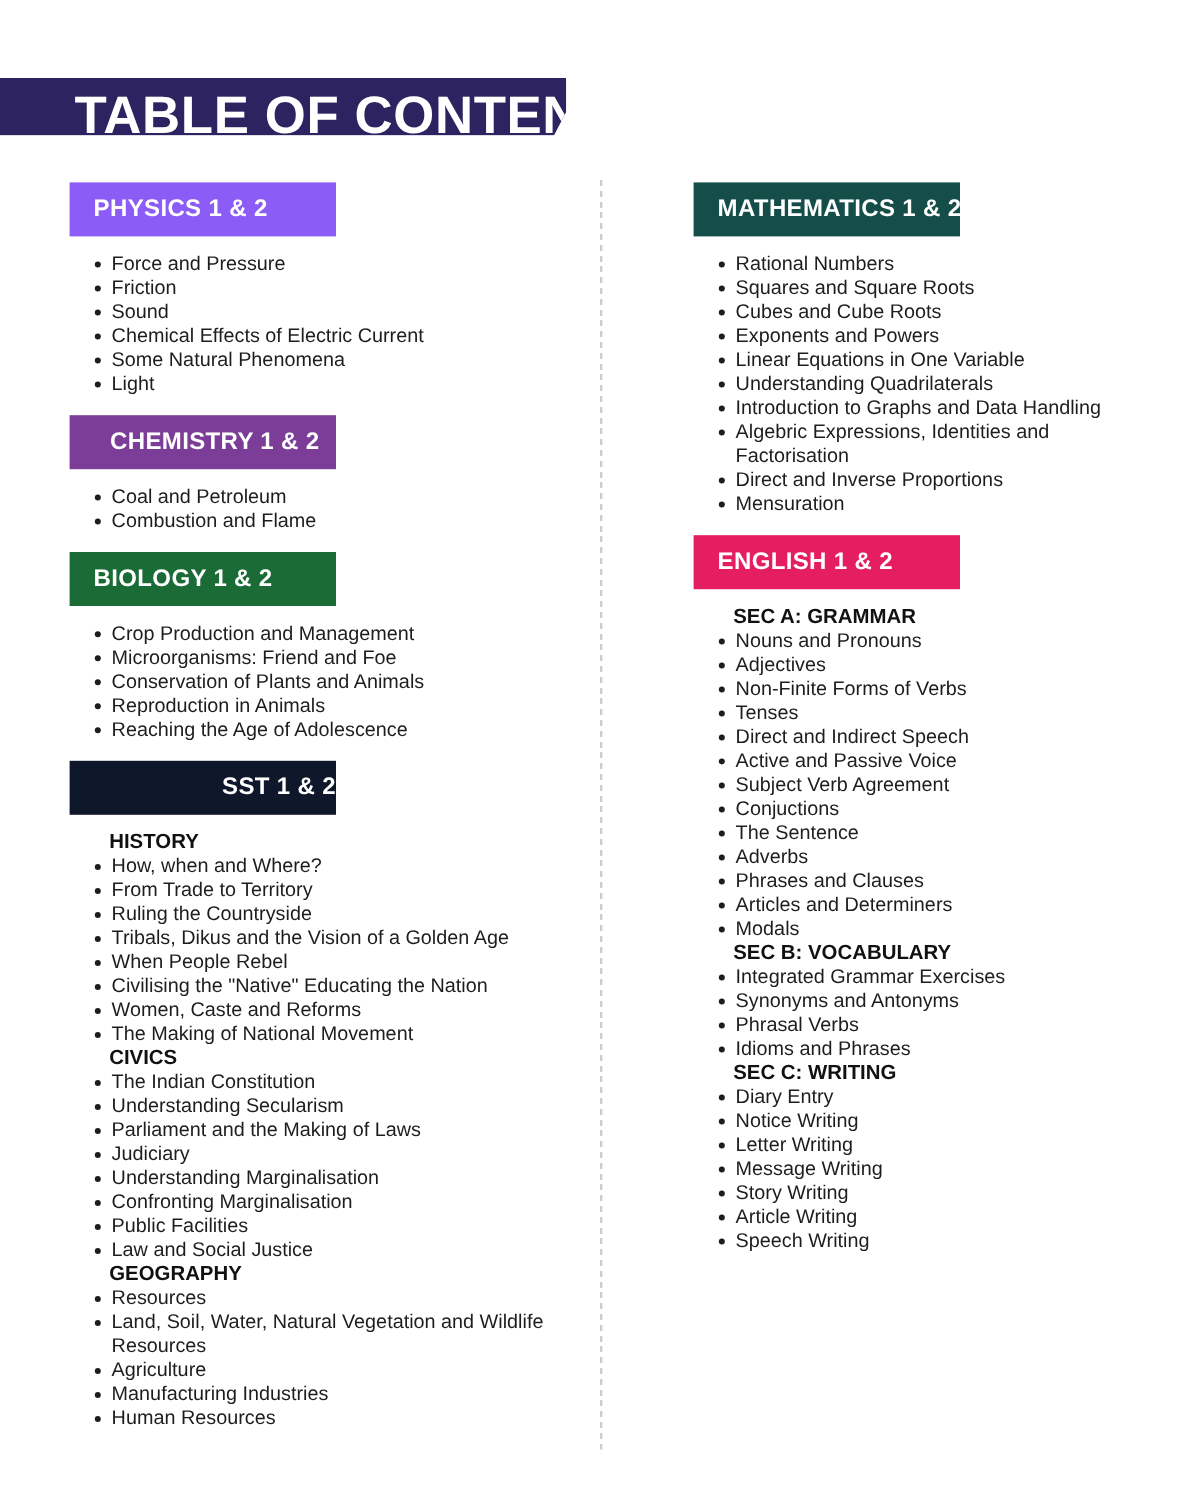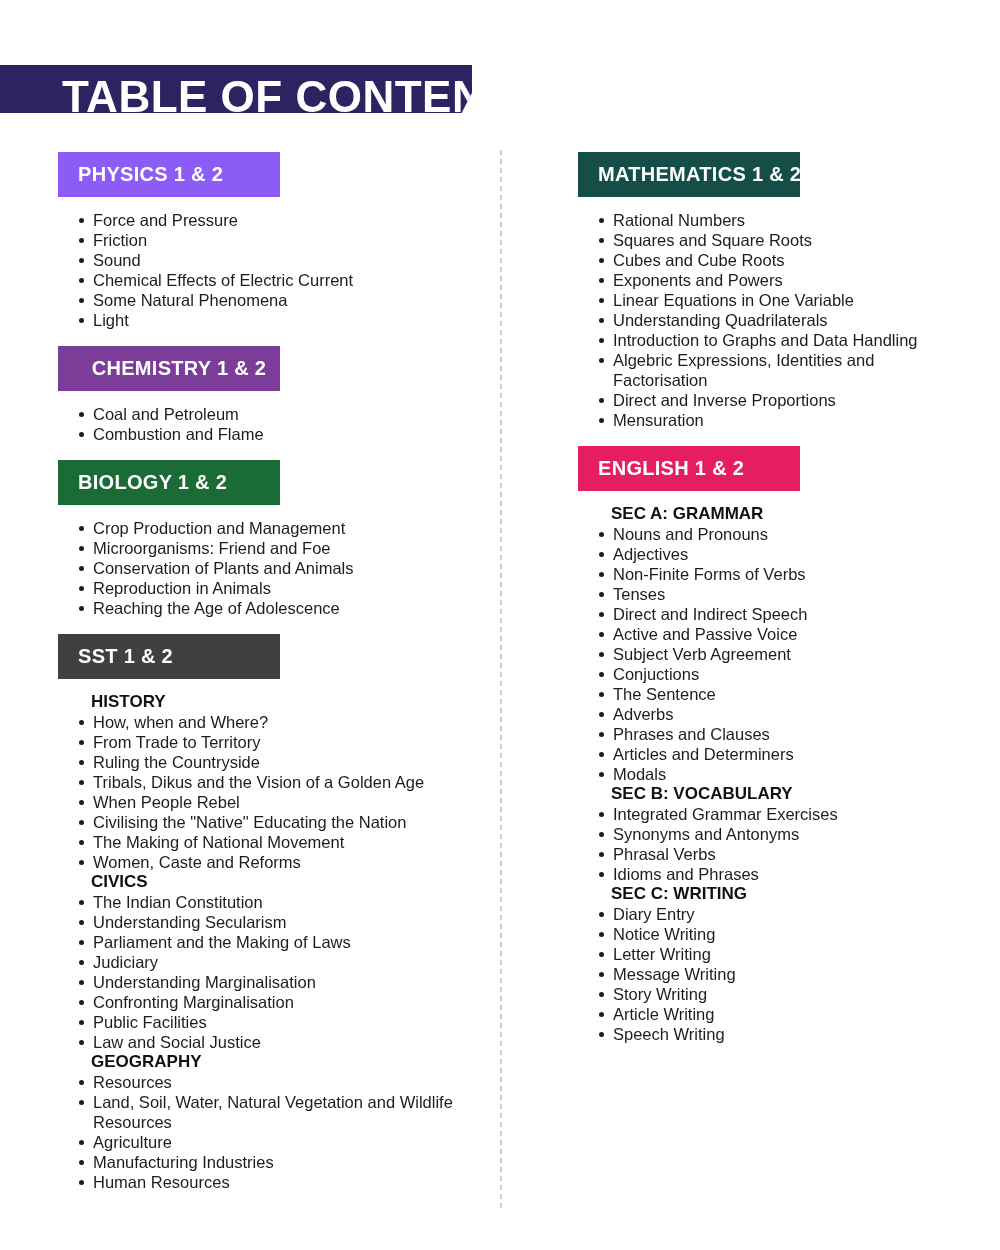--- a/index.html
+++ b/index.html
@@ -166,21 +166,21 @@
             <span class="bullet"></span>
             <span class="text">Reproduction in Animals</span>
           </div>
           <div class="item">
             <span class="bullet"></span>
             <span class="text">Reaching the Age of Adolescence</span>
           </div>
         </div>
       </div>
       <div class="section">
-        <div class="sec-header" style="background: #404040;">
+        <div class="sec-header" style="background: #0f172a; justify-content: flex-end;">
           <span class="sec-title">SST 1 &amp; 2</span>
         </div>
         <div class="sec-list">
           <div class="subheading">HISTORY</div>
           <div class="item">
             <span class="bullet"></span>
             <span class="text">How, when and Where?</span>
           </div>
           <div class="item">
             <span class="bullet"></span>
@@ -197,25 +197,25 @@
           <div class="item">
             <span class="bullet"></span>
             <span class="text">When People Rebel</span>
           </div>
           <div class="item">
             <span class="bullet"></span>
             <span class="text">Civilising the "Native" Educating the Nation</span>
           </div>
           <div class="item">
             <span class="bullet"></span>
+            <span class="text">Women, Caste and Reforms</span>
+          </div>
+          <div class="item">
+            <span class="bullet"></span>
             <span class="text">The Making of National Movement</span>
-          </div>
-          <div class="item">
-            <span class="bullet"></span>
-            <span class="text">Women, Caste and Reforms</span>
           </div>
           <div class="subheading">CIVICS</div>
           <div class="item">
             <span class="bullet"></span>
             <span class="text">The Indian Constitution</span>
           </div>
           <div class="item">
             <span class="bullet"></span>
             <span class="text">Understanding Secularism</span>
           </div>

